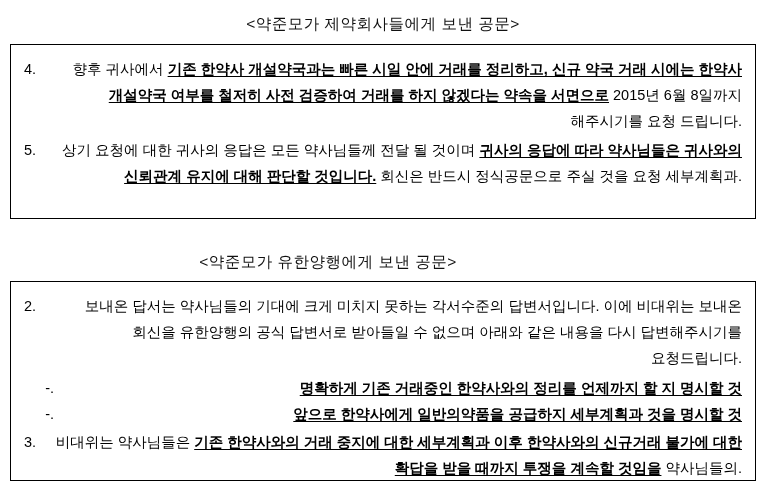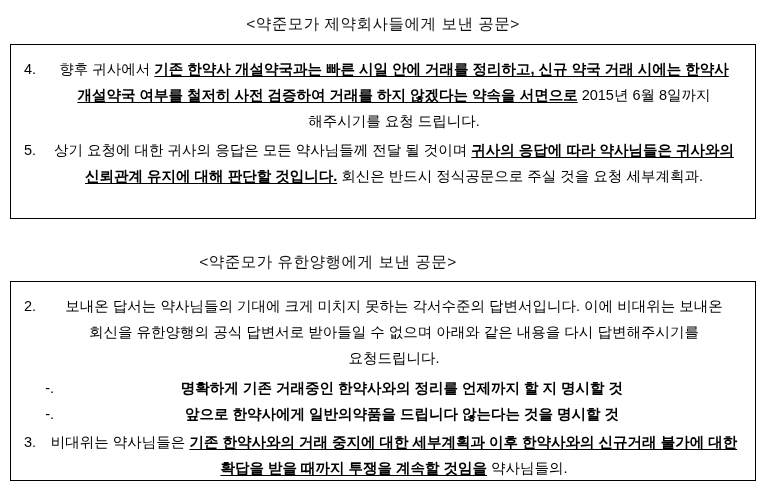--- a/index.html
+++ b/index.html
@@ -72,39 +72,40 @@
   .marker.dash {
     width: 24px;
     text-align: right;
     padding-right: 8px;
     box-sizing: border-box;
   }
   .body-text {
     flex: 1 1 auto;
     font-size: 14.5px;
     line-height: 26px;
-    text-align: center;
+    text-align: right;
     word-break: keep-all;
   }
   .body-text b {
     font-weight: bold;
     text-decoration: underline;
     text-underline-offset: 2px;
   }
   .sub-list {
     margin-top: 4px;
     margin-bottom: 2px;
     padding-left: 14px;
   }
   .sub-item {
     display: flex;
     align-items: flex-start;
   }
   .sub-item .body-text {
     font-weight: bold;
+    text-decoration: underline;
     text-underline-offset: 2px;
   }
   .gap-sm { height: 3px; }
 </style>
 </head>
 <body>
 
 <div class="page">
 
   <div class="section-title title-1">&lt;약준모가 제약회사들에게 보낸 공문&gt;</div>
@@ -129,21 +130,21 @@
       <div class="body-text"><span>보내온 답서는 약사님들의 기대에 크게 미치지 못하는 각서수준의 답변서입니다. 이에 비대위는 보내온 회신을 유한양행의 공식 답변서로 받아들일 수 없으며 아래와 같은 내용을 다시 답변해주시기를 요청드립니다.</span></div>
     </div>
 
     <div class="sub-list">
       <div class="sub-item">
         <div class="marker dash">-.</div>
         <div class="body-text">명확하게 기존 거래중인 한약사와의 정리를 언제까지 할 지 명시할 것</div>
       </div>
       <div class="sub-item">
         <div class="marker dash">-.</div>
-        <div class="body-text">앞으로 한약사에게 일반의약품을 드립니다 않는다는 것을 명시할 것</div>
+        <div class="body-text">앞으로 한약사에게 일반의약품을 공급하지 세부계획과 것을 명시할 것</div>
       </div>
     </div>
 
     <div class="item">
       <div class="marker">3.</div>
       <div class="body-text"><span>비대위는 약사님들은 </span><b>기존 한약사와의 거래 중지에 대한 세부계획과 이후 한약사와의 신규거래 불가에 대한 확답을 받을 때까지 투쟁을 계속할 것임을</b><span> 약사님들의.</span></div>
     </div>
   </div>
 
 </div>

